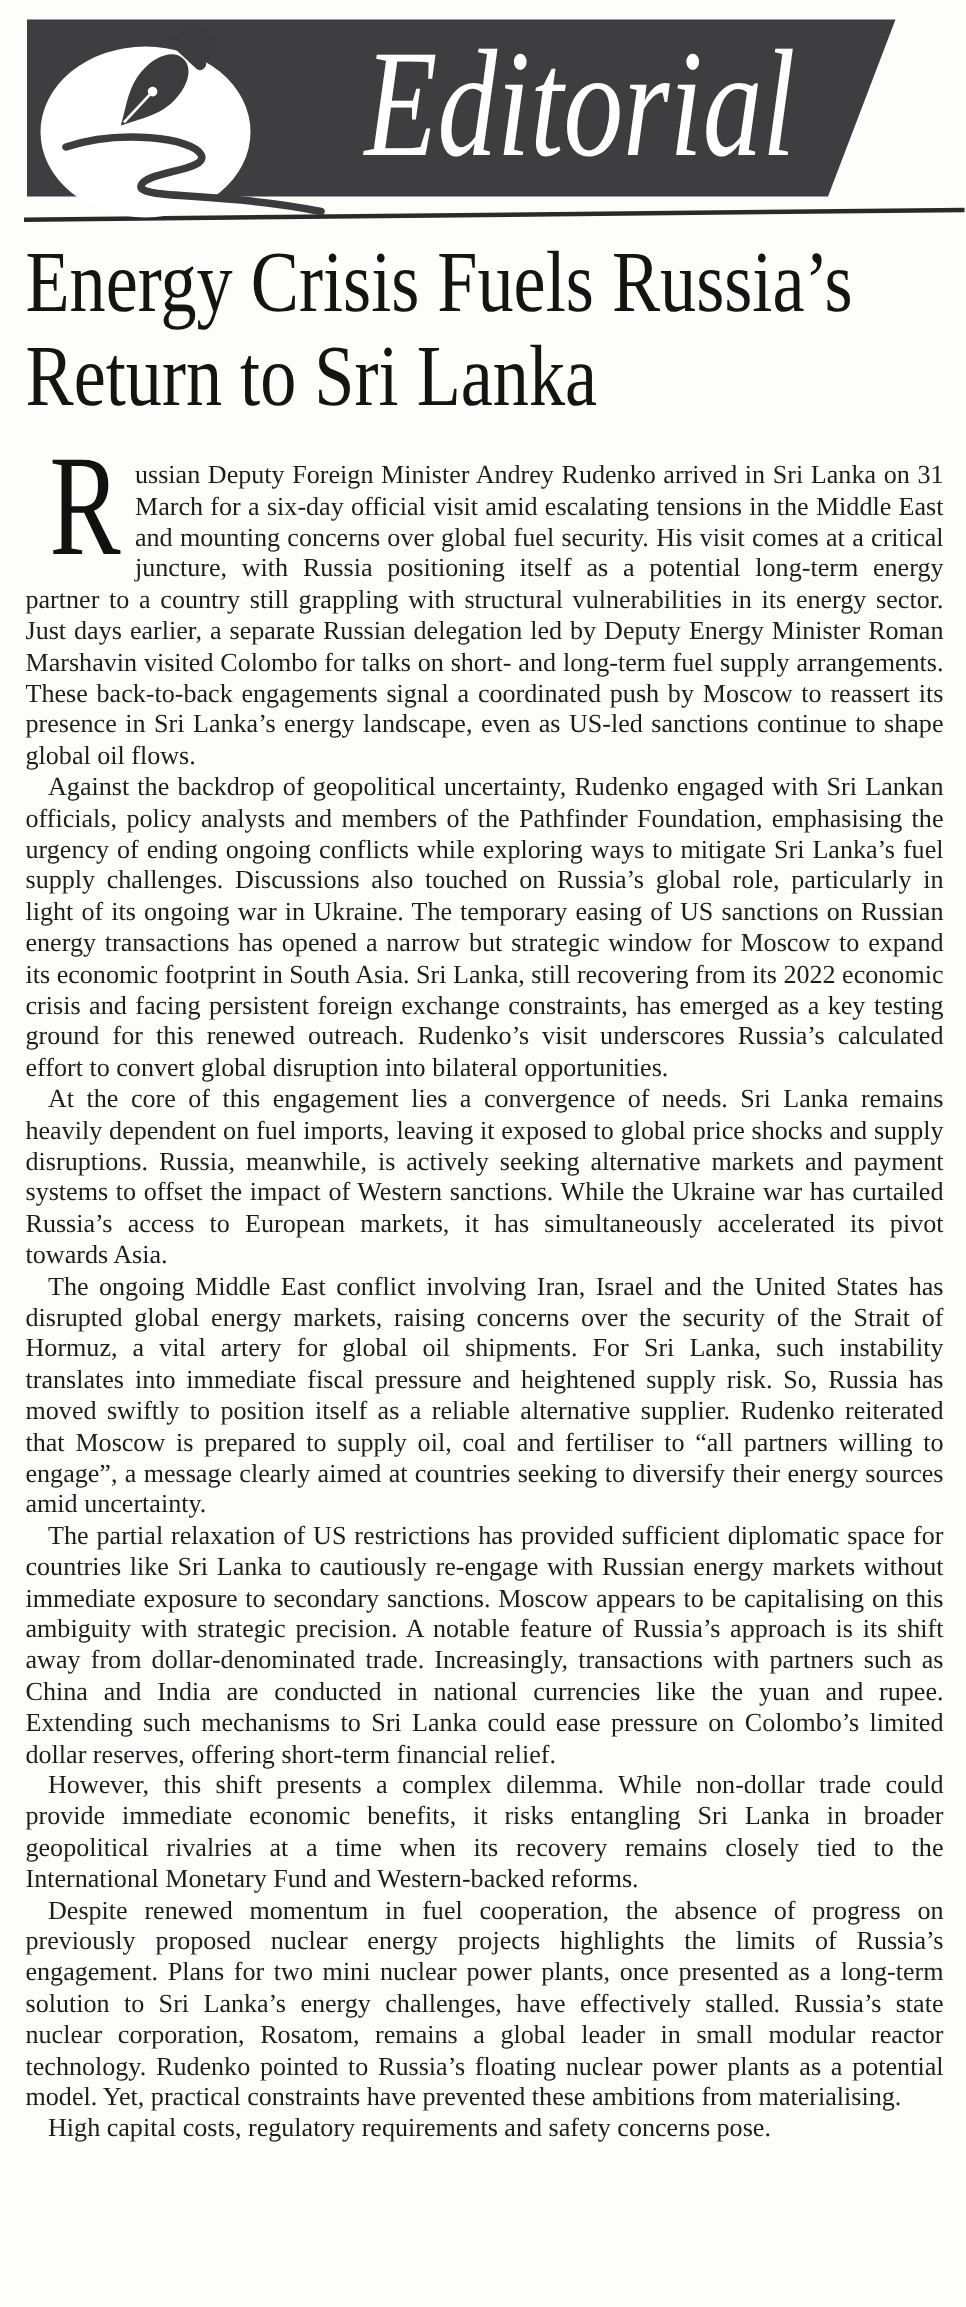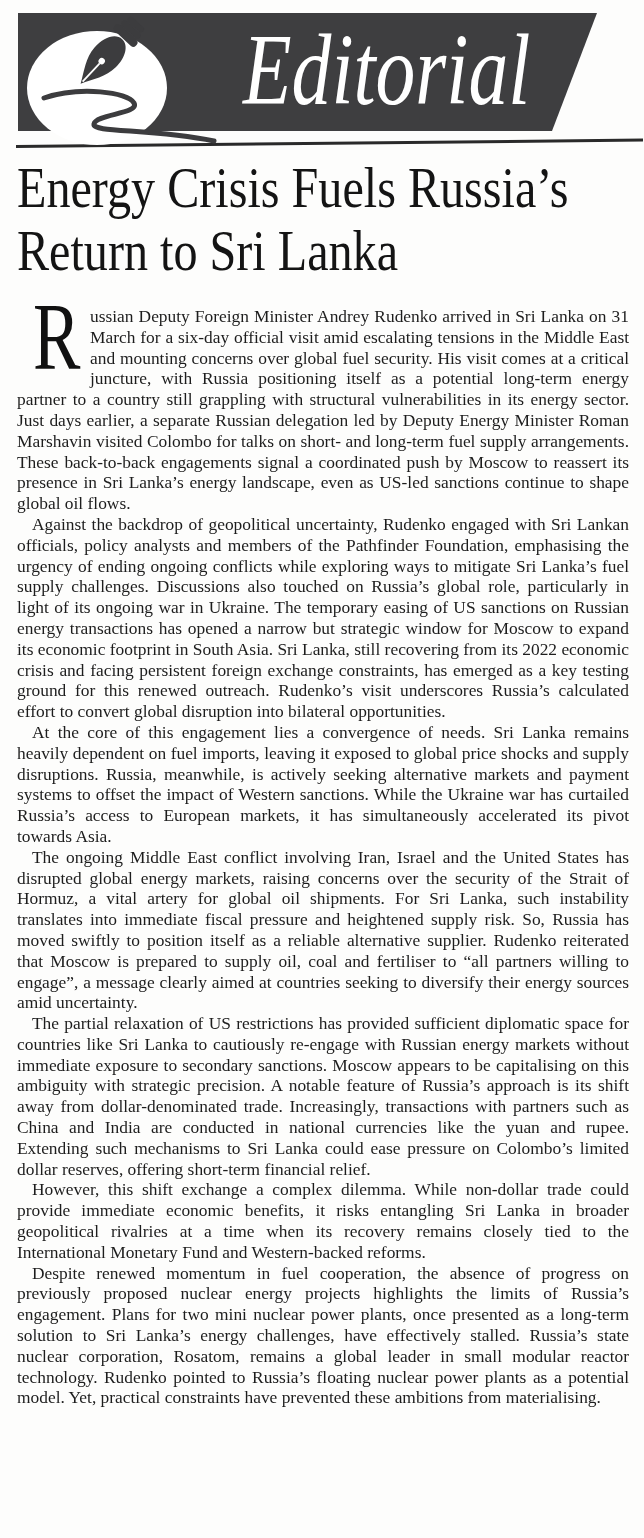--- a/index.html
+++ b/index.html
@@ -94,17 +94,18 @@
   <div class="article-body">
     <p class="first">
       <span class="dropcap-box">
         <span class="glyph">R</span>
       </span><span>ussian Deputy Foreign Minister Andrey Rudenko arrived in Sri Lanka on 31 March for a six-day official visit amid escalating tensions in the Middle East and mounting concerns over global fuel security. His visit comes at a critical juncture, with Russia positioning itself as a potential long-term energy partner to a country still grappling with structural vulnerabilities in its energy sector. Just days earlier, a separate Russian delegation led by Deputy Energy Minister Roman Marshavin visited Colombo for talks on short- and long-term fuel supply arrangements. These back-to-back engagements signal a coordinated push by Moscow to reassert its presence in Sri Lanka’s energy landscape, even as US-led sanctions continue to shape global oil flows.</span>
     </p>
     <p><span>Against the backdrop of geopolitical uncertainty, Rudenko engaged with Sri Lankan officials, policy analysts and members of the Pathfinder Foundation, emphasising the urgency of ending ongoing conflicts while exploring ways to mitigate Sri Lanka’s fuel supply challenges. Discussions also touched on Russia’s global role, particularly in light of its ongoing war in Ukraine. The temporary easing of US sanctions on Russian energy transactions has opened a narrow but strategic window for Moscow to expand its economic footprint in South Asia. Sri Lanka, still recovering from its 2022 economic crisis and facing persistent foreign exchange constraints, has emerged as a key testing ground for this renewed outreach. Rudenko’s visit underscores Russia’s calculated effort to convert global disruption into bilateral opportunities.</span></p>
     <p><span>At the core of this engagement lies a convergence of needs. Sri Lanka remains heavily dependent on fuel imports, leaving it exposed to global price shocks and supply disruptions. Russia, meanwhile, is actively seeking alternative markets and payment systems to offset the impact of Western sanctions. While the Ukraine war has curtailed Russia’s access to European markets, it has simultaneously accelerated its pivot towards Asia.</span></p>
     <p><span>The ongoing Middle East conflict involving Iran, Israel and the United States has disrupted global energy markets, raising concerns over the security of the Strait of Hormuz, a vital artery for global oil shipments. For Sri Lanka, such instability translates into immediate fiscal pressure and heightened supply risk. So, Russia has moved swiftly to position itself as a reliable alternative supplier. Rudenko reiterated that Moscow is prepared to supply oil, coal and fertiliser to “all partners willing to engage”, a message clearly aimed at countries seeking to diversify their energy sources amid uncertainty.</span></p>
     <p><span>The partial relaxation of US restrictions has provided sufficient diplomatic space for countries like Sri Lanka to cautiously re-engage with Russian energy markets without immediate exposure to secondary sanctions. Moscow appears to be capitalising on this ambiguity with strategic precision. A notable feature of Russia’s approach is its shift away from dollar-denominated trade. Increasingly, transactions with partners such as China and India are conducted in national currencies like the yuan and rupee. Extending such mechanisms to Sri Lanka could ease pressure on Colombo’s limited dollar reserves, offering short-term financial relief.</span></p>
-    <p><span>However, this shift exchange a complex dilemma. While non-dollar trade could provide immediate economic benefits, it risks entangling Sri Lanka in broader geopolitical rivalries at a time when its recovery remains closely tied to the International Monetary Fund and Western-backed reforms.</span></p>
+    <p><span>However, this shift presents a complex dilemma. While non-dollar trade could provide immediate economic benefits, it risks entangling Sri Lanka in broader geopolitical rivalries at a time when its recovery remains closely tied to the International Monetary Fund and Western-backed reforms.</span></p>
     <p><span>Despite renewed momentum in fuel cooperation, the absence of progress on previously proposed nuclear energy projects highlights the limits of Russia’s engagement. Plans for two mini nuclear power plants, once presented as a long-term solution to Sri Lanka’s energy challenges, have effectively stalled. Russia’s state nuclear corporation, Rosatom, remains a global leader in small modular reactor technology. Rudenko pointed to Russia’s floating nuclear power plants as a potential model. Yet, practical constraints have prevented these ambitions from materialising.</span></p>
+    <p><span>High capital costs, regulatory requirements and safety concerns pose.</span></p>
   </div>
 
 </div>
 
 </body></html>

